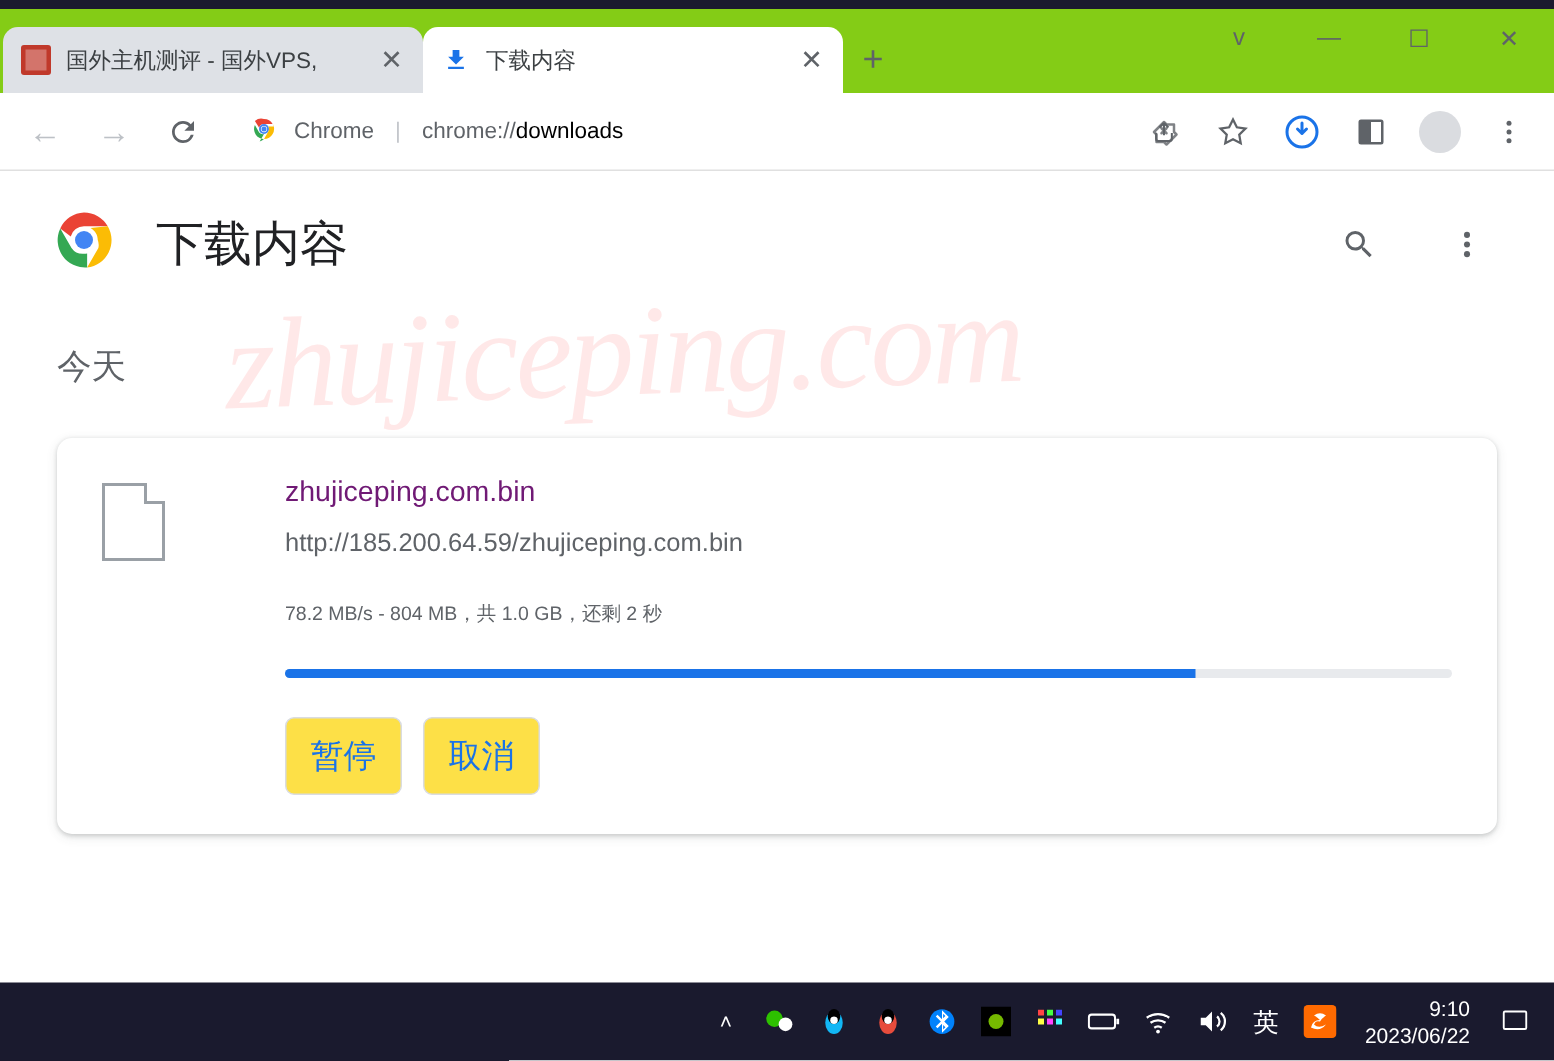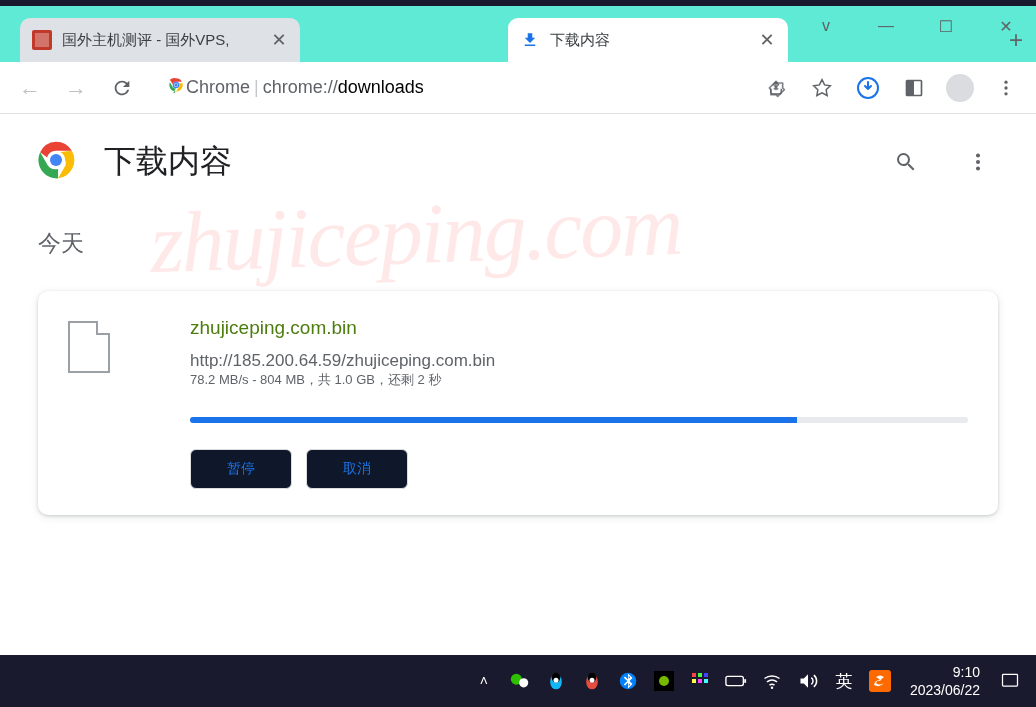--- a/index.html
+++ b/index.html
@@ -2,35 +2,35 @@
 <html><head>
   <meta charset="utf-8">
   <style>
     * { margin: 0; padding: 0; box-sizing: border-box; font-family: "Microsoft YaHei", Arial, sans-serif; }
     body { width: 1036px; height: 707px; background: #fff; overflow: hidden; position: relative; }
     
     
     .window-bar { height: 6px; background: #1a1a2e; }
     
     
-    .tab-bar { height: 56px; background: #5eead4; display: flex; align-items: flex-end; padding-left: 20px; position: relative; justify-content: space-between; }
+    .tab-bar { height: 56px; background: #84cc16; display: flex; align-items: flex-end; padding-left: 2px; position: relative; }
     .tab { height: 44px; background: #dee1e6; border-radius: 10px 10px 0 0; display: flex; align-items: center; padding: 0 12px; font-size: 15px; color: #3c4043; gap: 10px; min-width: 280px; }
     .tab.active { background: #fff; }
     .tab-favicon { width: 20px; height: 20px; display: flex; align-items: center; justify-content: center; }
     .tab-close { margin-left: auto; width: 18px; height: 18px; display: flex; align-items: center; justify-content: center; color: #5f6368; cursor: pointer; font-size: 18px; }
     .tab-title { white-space: nowrap; overflow: hidden; text-overflow: ellipsis; max-width: 200px; }
     .new-tab { width: 40px; height: 40px; display: flex; align-items: center; justify-content: center; font-size: 24px; color: #5f6368; cursor: pointer; margin-bottom: 2px; }
     .win-controls { position: absolute; right: 0; top: 0; display: flex; height: 40px; }
     .win-btn { width: 60px; height: 40px; display: flex; align-items: center; justify-content: center; color: #5f6368; font-size: 16px; }
     
     
     .toolbar { height: 52px; background: #fff; border-bottom: 1px solid #e0e0e0; display: flex; align-items: center; padding: 0 12px; gap: 10px; }
     .nav-btn { width: 36px; height: 36px; display: flex; align-items: center; justify-content: center; color: #bdc1c6; font-size: 22px; border-radius: 50%; }
     .nav-btn.active { color: #5f6368; }
-    .omnibox { flex: 1; display: flex; align-items: center; height: 38px; padding: 0 16px; font-size: 18px; color: #5f6368; }
+    .omnibox { flex: 1; display: flex; align-items: center; height: 38px; gap: 10px; padding: 0 16px; font-size: 15px; color: #5f6368; }
     .url-prefix { color: #5f6368; }
     .url-sep { color: #c4c7cc; margin: 0 4px; }
     .url-path strong { color: #000000; font-weight: normal; }
     .toolbar-icon { width: 36px; height: 36px; display: flex; align-items: center; justify-content: center; color: #5f6368; font-size: 20px; border-radius: 50%; }
     .download-indicator { color: #1a73e8; }
     .avatar { width: 28px; height: 28px; background: #dadce0; border-radius: 50%; }
     
     
     .page { background: #fff; height: calc(707px - 6px - 56px - 52px - 52px); position: relative; }
     
@@ -41,27 +41,27 @@
     .page-title { font-size: 32px; color: #202124; font-weight: 400; flex: 1; }
     .header-action { width: 44px; height: 44px; display: flex; align-items: center; justify-content: center; color: #5f6368; font-size: 22px; border-radius: 50%; }
     
     .section-label { padding: 18px 38px; font-size: 23px; color: #5f6368; }
     
     .download-card { margin: 14px 38px; background: #fff; border-radius: 10px; box-shadow: 0 1px 3px rgba(60,64,67,0.2), 0 2px 8px rgba(60,64,67,0.12); display: flex; padding: 26px 30px; gap: 34px; }
     .file-icon-wrap { width: 88px; padding-top: 4px; }
     .file-icon { width: 42px; height: 52px; border: 2px solid #9aa0a6; position: relative; background: #fff; }
     .file-icon::before { content: ''; position: absolute; top: -2px; right: -2px; width: 12px; height: 12px; background: #fff; border-left: 2px solid #9aa0a6; border-bottom: 2px solid #9aa0a6; }
     .download-info { flex: 1; }
-    .file-name { font-size: 19px; color: #4d7c0f; margin-bottom: 12px; }
-    .file-url { font-size: 17px; color: #5f6368; }
+    .file-name { font-size: 19px; color: #701a75; margin-bottom: 12px; }
+    .file-url { font-size: 17px; color: #5f6368; margin-bottom: 28px; }
     .file-status { font-size: 13px; color: #5f6368; margin-bottom: 28px; }
     .progress { height: 6px; background: #e8eaed; border-radius: 3px; margin-bottom: 26px; overflow: hidden; }
     .progress-fill { height: 100%; background: #1a73e8; width: 78%; }
     .actions { display: flex; gap: 14px; }
-    .action-btn { padding: 10px 36px; border: 1px solid #dadce0; background: #0f172a; border-radius: 6px; font-size: 14px; color: #1a73e8; cursor: pointer; }
+    .action-btn { padding: 10px 16px; border: 1px solid #dadce0; background: #fde047; border-radius: 6px; font-size: 22px; color: #1a73e8; cursor: pointer; }
     
     
     .taskbar { position: absolute; bottom: 0; left: 0; right: 0; height: 52px; background: #1a1a2e; display: flex; align-items: center; justify-content: flex-end; padding: 0 12px; gap: 8px; color: #fff; }
     .tray-icon { width: 28px; height: 28px; display: flex; align-items: center; justify-content: center; font-size: 16px; }
     .clock { text-align: right; font-size: 14px; line-height: 1.3; padding: 0 8px; }
     .chevron-up { font-size: 14px; color: #fff; }
     
     .chrome-logo { width: 40px; height: 40px; }
     .chrome-logo-small { width: 20px; height: 20px; }
   </style>

